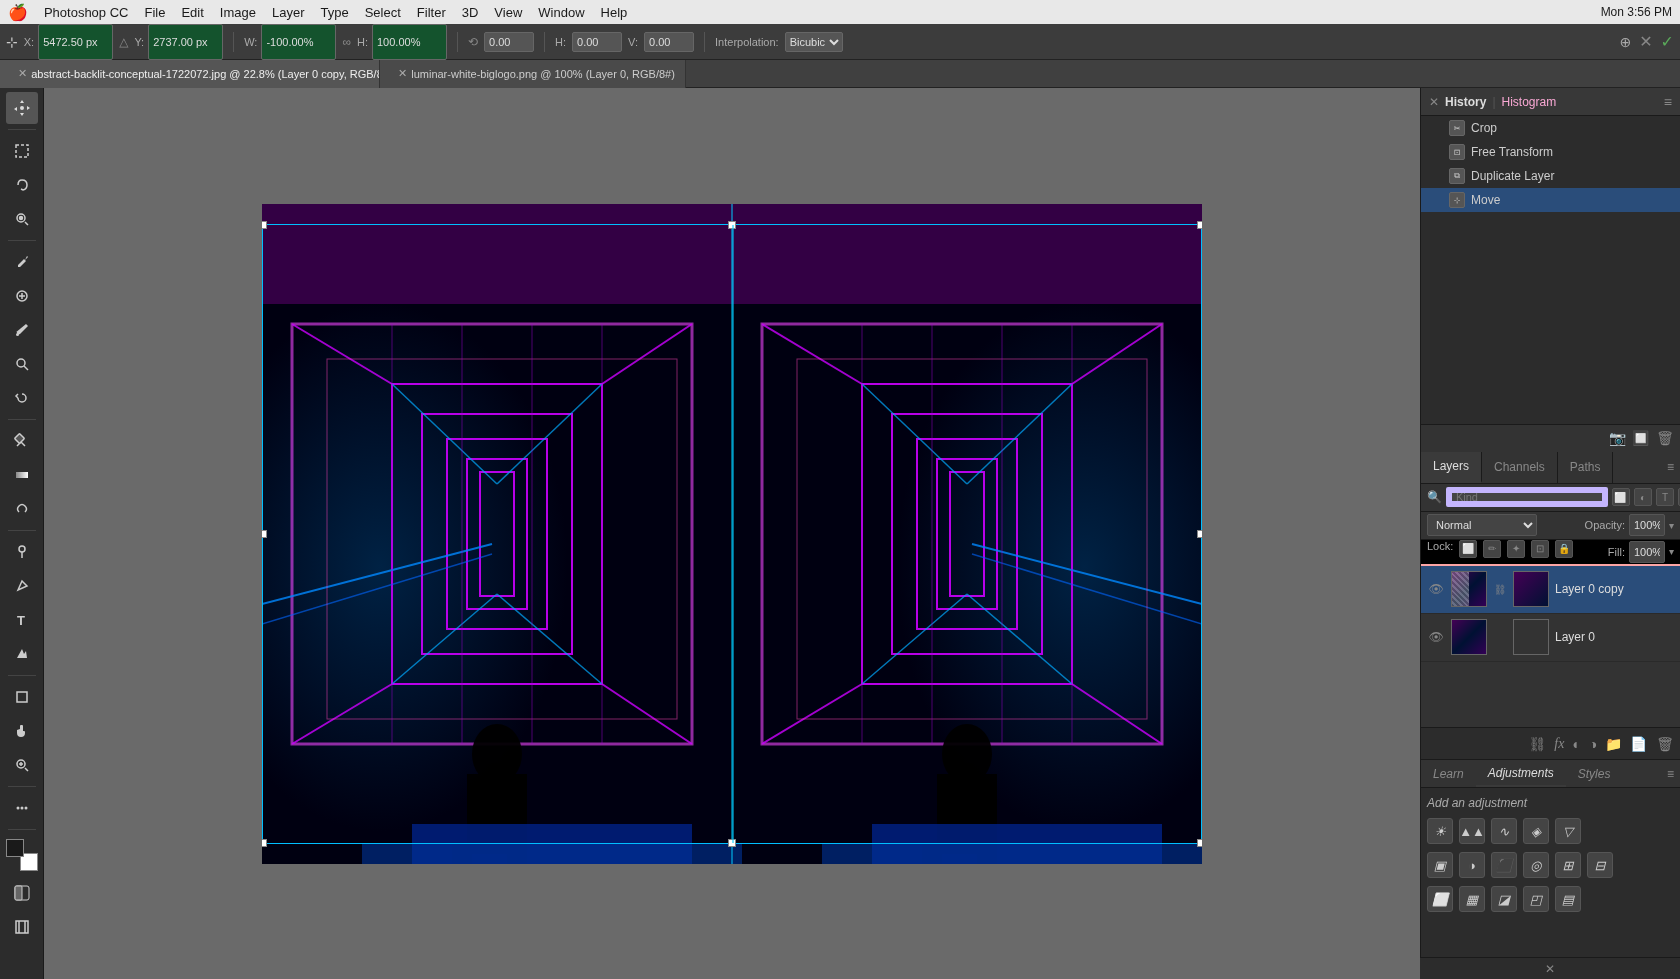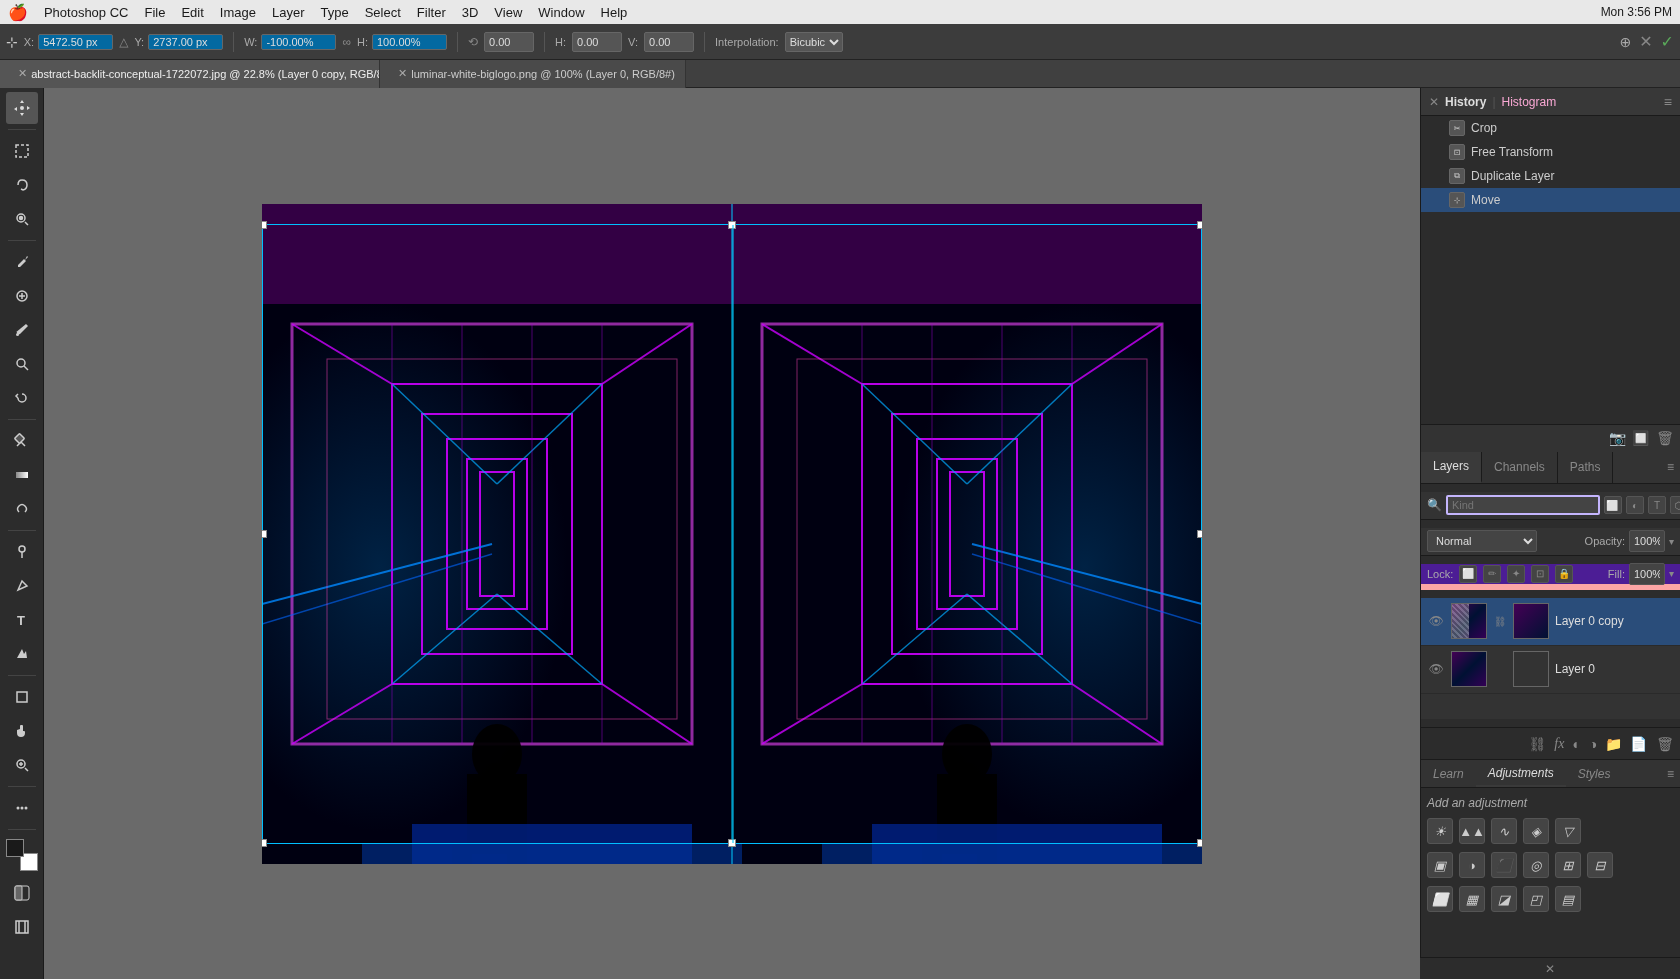--- a/index.html
+++ b/index.html
@@ -16,21 +16,21 @@
     .menu-bar .right-side { margin-left: auto; display: flex; gap: 12px; align-items: center; font-size: 12px; }
 
     
     .ps-options-bar {
       height: 36px; background: #3c3c3c; border-bottom: 1px solid #222;
       display: flex; align-items: center; padding: 0 6px; gap: 6px; color: #ccc;
     }
     .ps-options-bar .option-group { display: flex; align-items: center; gap: 4px; }
     .ps-options-bar label { font-size: 11px; color: #aaa; }
     .ps-options-bar input[type=text] {
-      width: 75px; height: 16px; background: #0369a1; border: 1px solid #666;
+      width: 75px; height: 36px; background: #14532d; border: 1px solid #666;
       color: #ddd; font-size: 11px; padding: 0 4px; border-radius: 2px;
     }
     .ps-options-bar .sep { width: 1px; height: 20px; background: #555; margin: 0 4px; }
     .ps-options-bar .check-btn { font-size: 16px; color: #5aaa5a; cursor: pointer; }
     .ps-options-bar .cancel-btn { font-size: 16px; color: #888; cursor: pointer; }
 
     
     .tabs-bar {
       height: 28px; background: #404040; border-bottom: 1px solid #222;
       display: flex; align-items: center; padding: 0 0;
@@ -110,40 +110,40 @@
     .history-item.selected { background: #2a4d7a; }
     .history-item .hi-icon { width: 16px; height: 16px; border: 1px solid #666; background: #555; border-radius: 2px; font-size: 8px; display: flex; align-items: center; justify-content: center; }
     .panel-icons-bar {
       height: 28px; background: #333; display: flex; align-items: center;
       justify-content: flex-end; padding: 0 6px; gap: 6px; border-top: 1px solid #1a1a1a;
     }
     .panel-icon-btn { cursor: pointer; color: #888; font-size: 14px; }
 
     
     .layers-panel {
-      flex: 1; display: flex; flex-direction: column; overflow: hidden; gap: 8px;
+      flex: 1; display: flex; flex-direction: column; overflow: hidden;
     }
     .layers-tabs {
       height: 32px; background: #333; display: flex; align-items: stretch;
       border-bottom: 1px solid #1a1a1a;
     }
     .layers-tab {
       padding: 0 12px; display: flex; align-items: center; cursor: pointer;
       font-size: 12px; color: #888; border-right: 1px solid #1a1a1a;
     }
     .layers-tab.active { color: #ddd; background: #3a3a3a; border-bottom: 2px solid #3a3a3a; }
     .layers-tab-menu { margin-left: auto; display: flex; align-items: center; padding: 0 6px; cursor: pointer; color: #888; }
 
     
     .layer-search {
       height: 28px; background: #333; display: flex; align-items: center;
       padding: 0 6px; gap: 4px; border-bottom: 1px solid #1a1a1a;
     }
     .layer-search input {
-      flex: 1; height: 20px; background: #444; border: 2px solid #c4b5fd;
+      flex: 1; height: 20px; background: #444; border: 6px solid #c4b5fd;
       color: #ddd; font-size: 11px; padding: 4px 4px; border-radius: 2px;
     }
     .layer-search .search-icon { color: #888; font-size: 12px; }
     .layer-filter-btns { display: flex; gap: 4px; }
     .layer-filter-btn { width: 18px; height: 18px; background: #444; border: 1px solid #555; border-radius: 2px; cursor: pointer; display: flex; align-items: center; justify-content: center; font-size: 10px; color: #888; }
 
     
     .blend-row {
       height: 28px; background: #333; display: flex; align-items: center;
       padding: 0 6px; gap: 6px; border-bottom: 1px solid #1a1a1a;
@@ -152,22 +152,22 @@
       width: 110px; height: 22px; background: #444; border: 1px solid #555;
       color: #ddd; font-size: 11px; border-radius: 2px; padding: 0 4px;
     }
     .opacity-row { display: flex; align-items: center; gap: 4px; margin-left: auto; }
     .opacity-label { font-size: 11px; color: #aaa; }
     .opacity-value { width: 36px; height: 22px; background: #444; border: 1px solid #555; color: #ddd; font-size: 11px; text-align: right; padding: 0 4px; border-radius: 2px; }
     .dropdown-arrow { color: #888; font-size: 10px; }
 
     
     .lock-row {
-      height: 26px; background: #4c1d95; display: flex; align-items: center;
-      padding: 0 6px; gap: 6px; border-bottom: 6px solid #fca5a5;
+      height: 26px; background: #000000; display: flex; 
+      padding: 0 6px; gap: 6px; border-bottom: 2px solid #fca5a5;
     }
     .lock-label { font-size: 11px; color: #aaa; }
     .lock-btn { width: 18px; height: 18px; background: #444; border: 1px solid #555; border-radius: 2px; cursor: pointer; display: flex; align-items: center; justify-content: center; font-size: 10px; color: #888; }
     .fill-row { margin-left: auto; display: flex; align-items: center; gap: 4px; }
 
     
     .layers-list { flex: 1; overflow-y: auto; background: #333; }
     .layer-item {
       height: 48px; display: flex; align-items: center; padding: 0 6px;
       gap: 6px; border-bottom: 1px solid #2a2a2a; cursor: pointer;

